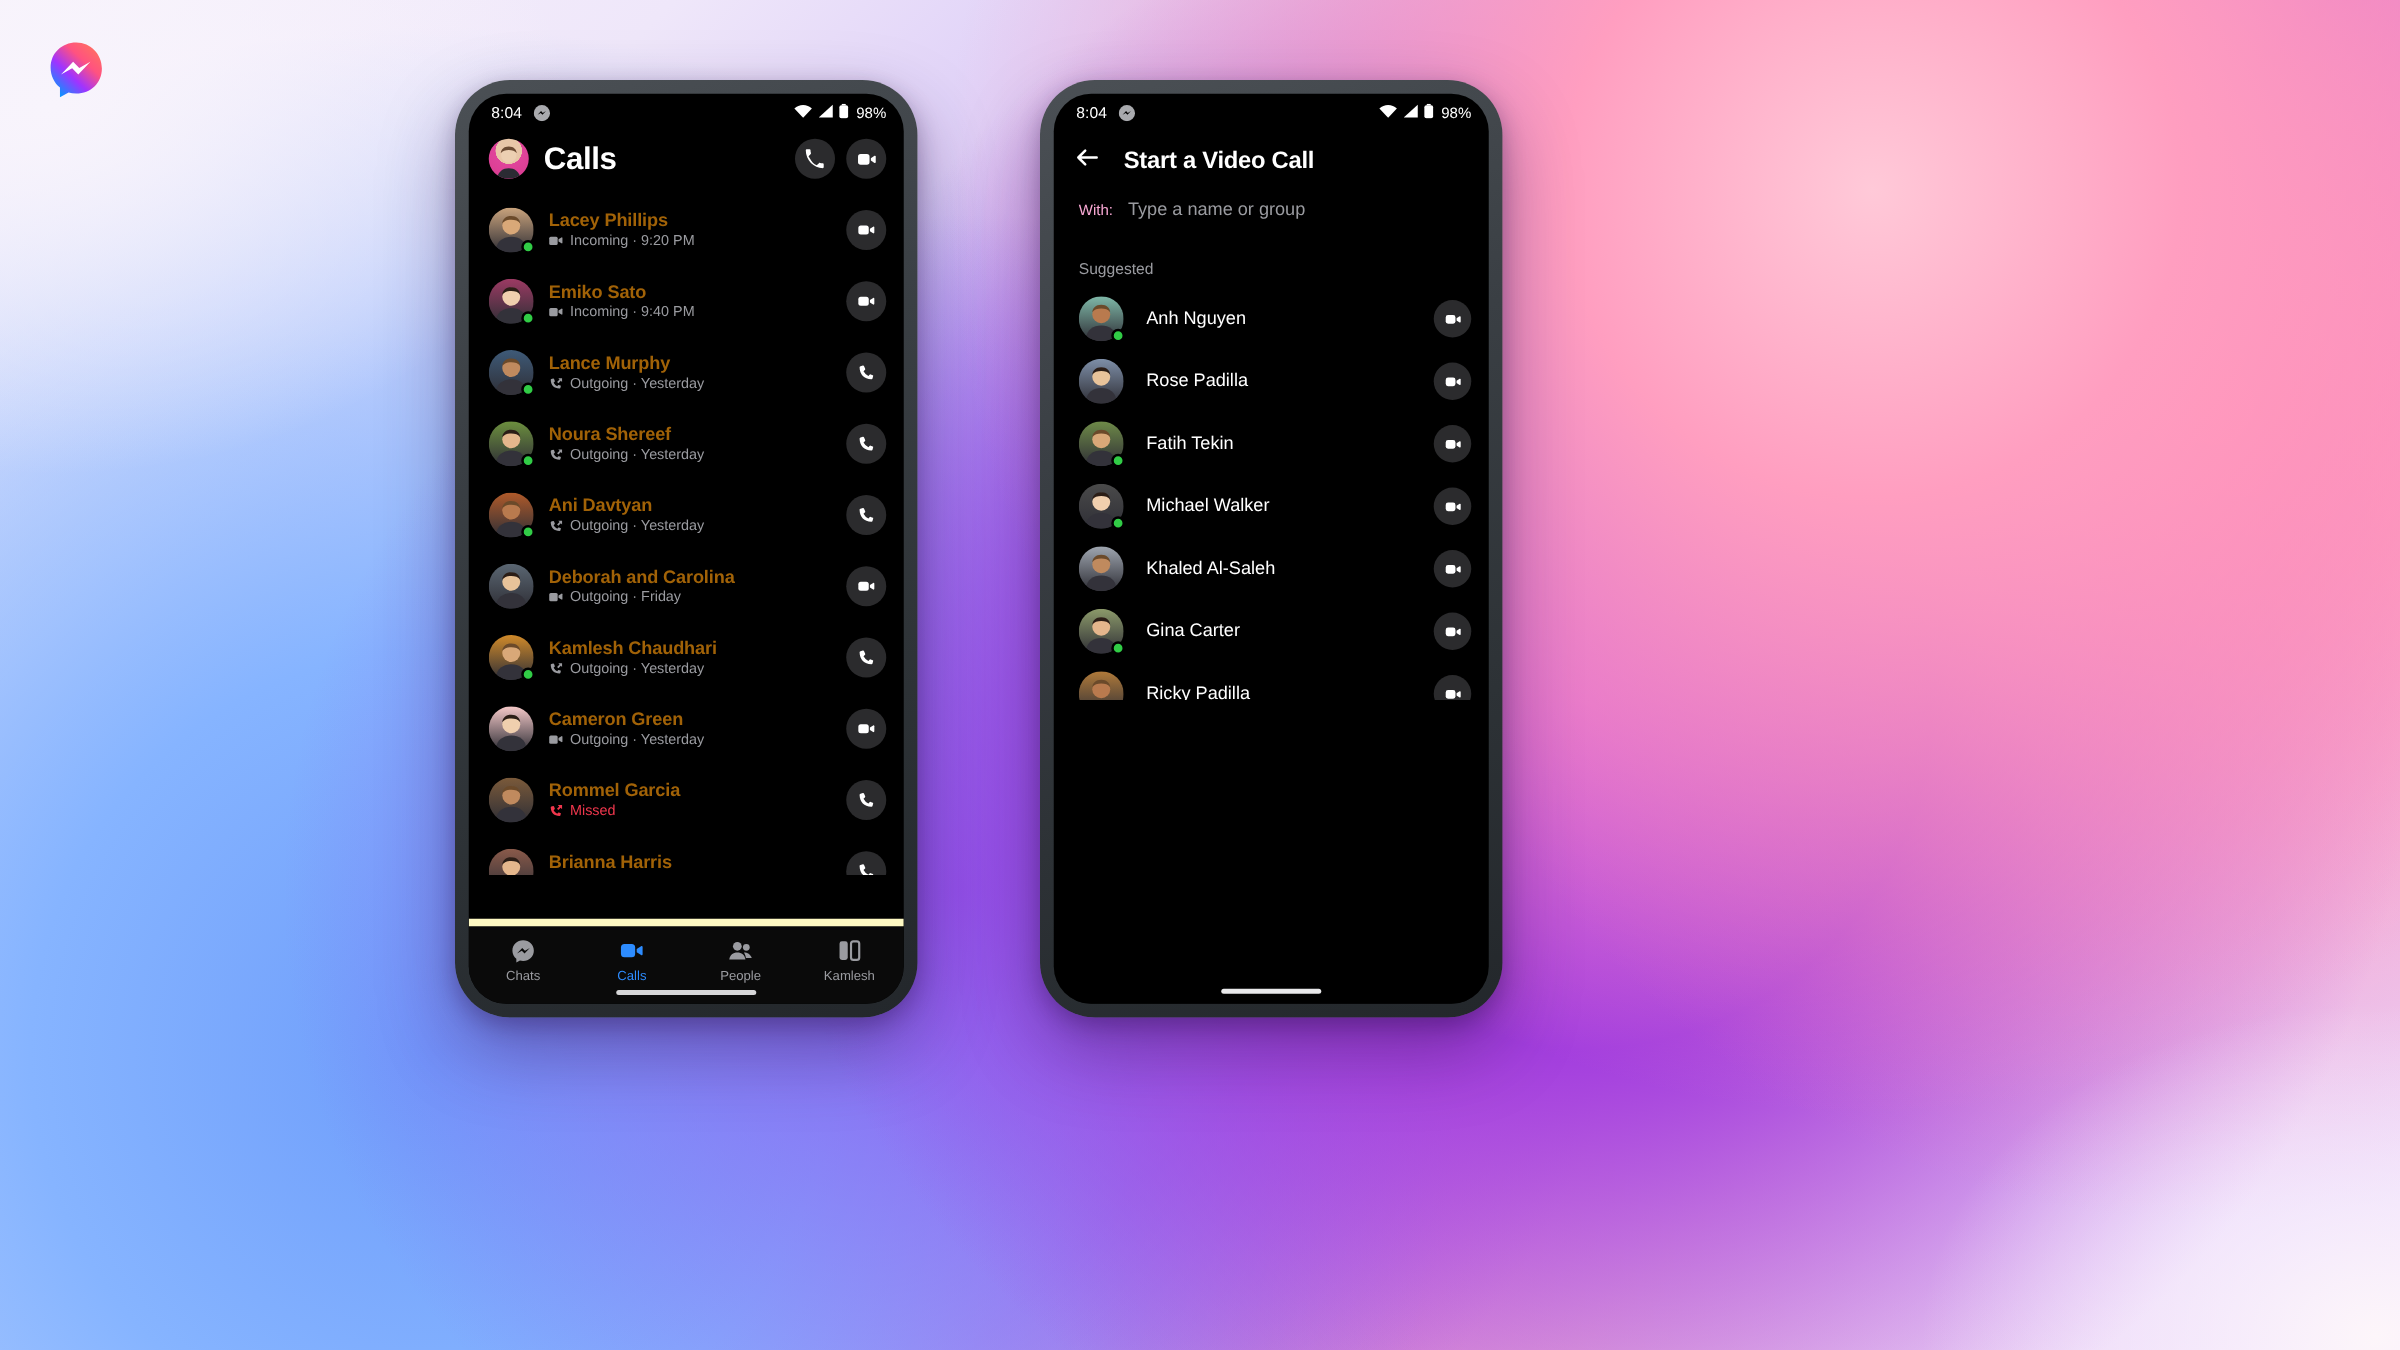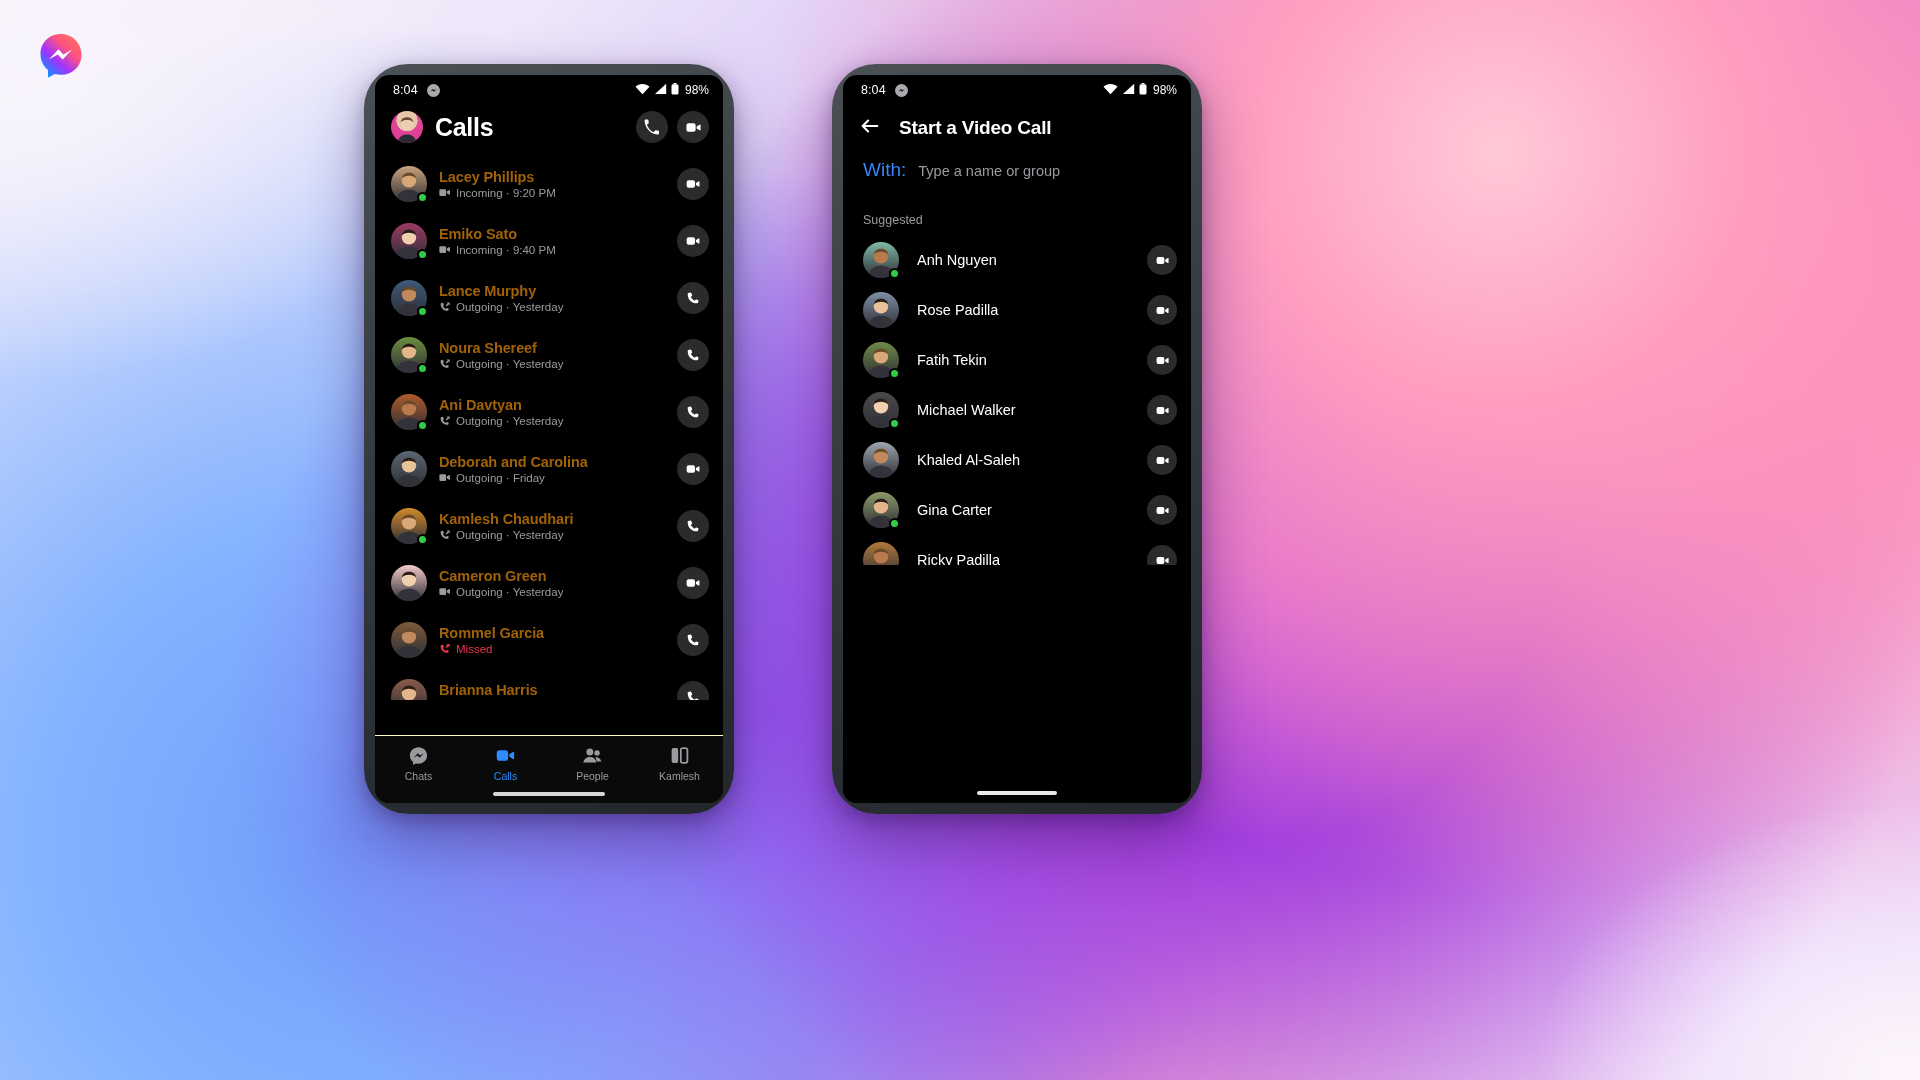--- a/index.html
+++ b/index.html
@@ -43,21 +43,21 @@
     border-radius: 44px;
     background: linear-gradient(160deg, #4b5055 0%, #3a3f44 35%, #2d3236 70%, #23272b 100%);
     padding: 11px;
     box-shadow: 0 26px 60px rgba(40,10,70,.38), 0 6px 18px rgba(30,0,60,.28);
     z-index: 10;
   }
   .phone-inner {
     position: relative;
     width: 100%; height: 100%;
     background: #000;
-    border-radius: 14px;
+    border-radius: 30px;
     overflow: hidden;
   }
   #phone-1 { left: 364px; top: 64px; width: 370px; height: 750px; }
   #phone-2 { left: 832px; top: 64px; width: 370px; height: 750px; }
 
   
   .statusbar {
     height: 30px;
     display: flex; align-items: center;
     padding: 0 14px 0 18px;
@@ -126,21 +126,21 @@
     width: 32px; height: 32px; border-radius: 50%;
     background: #2b2b2d;
     display: flex; align-items: center; justify-content: center;
   }
 
   
   .bottom-nav {
     position: absolute; left: 0; right: 0; bottom: 0;
     height: 68px;
     background: #0a0a0a;
-    border-top: 1px solid #fef9c3;
+    border-top: 6px solid #fef9c3;
     display: flex; align-items: flex-start; justify-content: space-around;
     padding-top: 8px;
   }
   .nav-item {
     display: flex; flex-direction: column; align-items: center;
     gap: 4px; width: 70px;
   }
   .nav-label { font-size: 10.5px; color: #9a9ba0; }
   .nav-item.active .nav-label { color: #2d8cff; }
   .home-indicator {
@@ -151,21 +151,21 @@
   
   .vc-header {
     display: flex; align-items: center;
     padding: 10px 16px 12px 16px; gap: 18px;
   }
   .vc-title { font-size: 19px; font-weight: 700; color: #fff; letter-spacing: -.2px; }
   .with-row {
     display: flex; align-items: baseline; gap: 12px;
     padding: 6px 16px 16px 20px;
   }
-  .with-label { color: #3b82f6; font-size: 19px; }
+  .with-label { color: #f9a8d4; font-size: 12px; }
   .with-input { color: #9a9ba0; font-size: 14.5px; }
   .group-row {
     display: flex; align-items: center; gap: 18px;
     padding: 9px 16px 9px 20px;
   }
   .group-label { color: #fff; font-size: 14.5px; }
   .section-label {
     color: #9a9ba0; font-size: 12.5px;
     padding: 16px 16px 8px 20px;
   }

